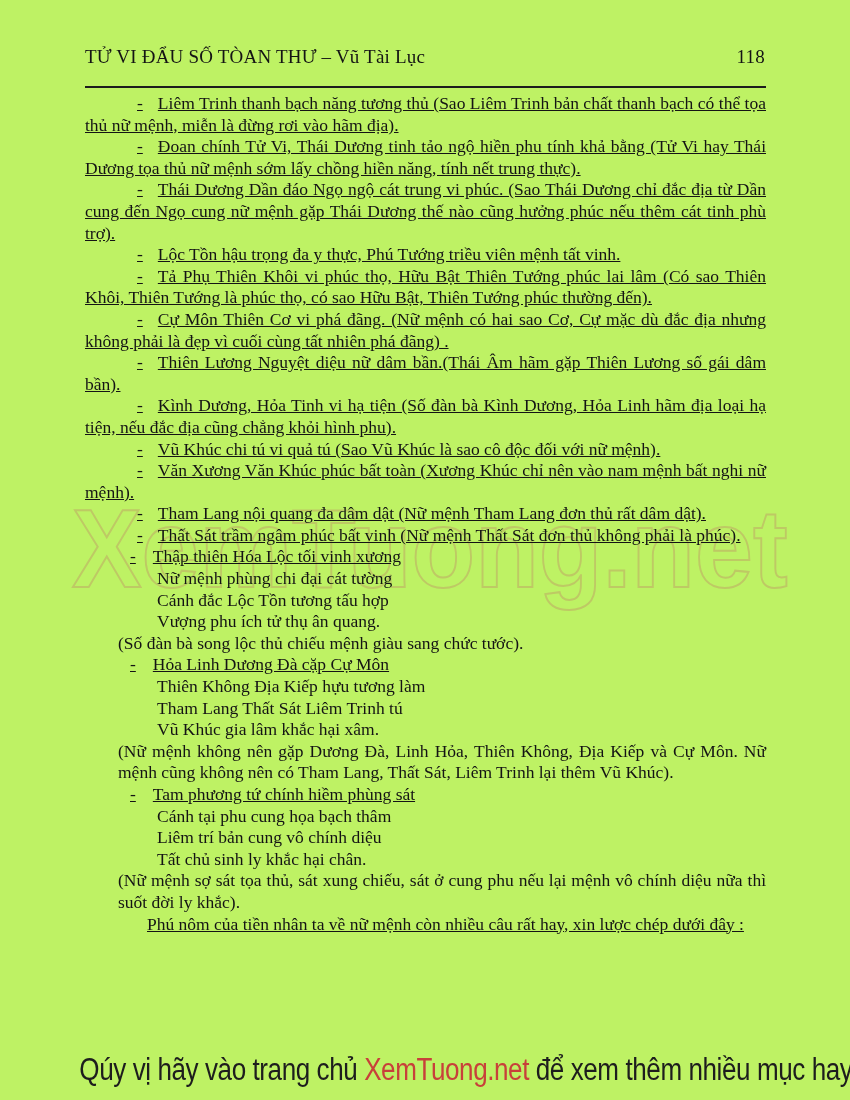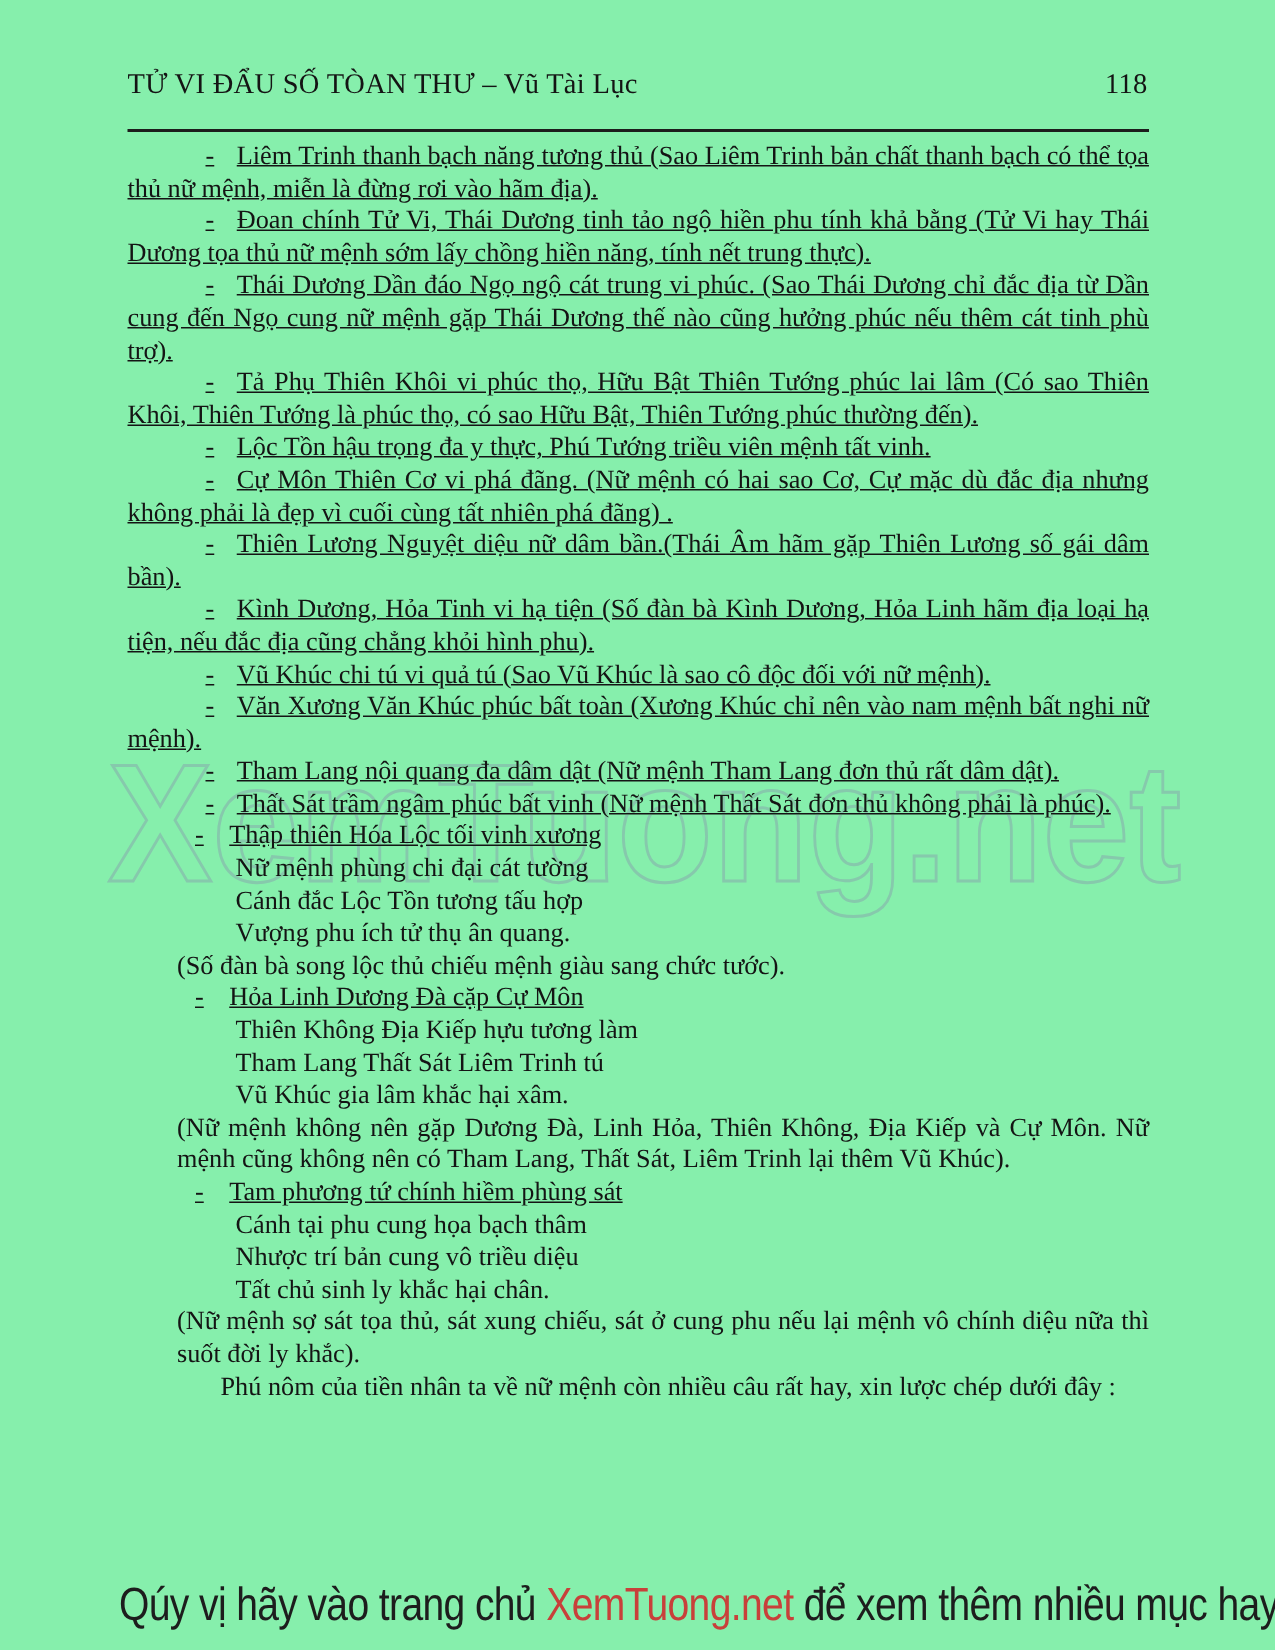--- a/index.html
+++ b/index.html
@@ -1,20 +1,20 @@
 <!DOCTYPE html>
 <html><head>
 <meta charset="utf-8">
 <style>
   html,body { margin:0; padding:0; }
   body {
     width:850px; height:1100px; background:#ffffff;
     font-family:"Liberation Serif", serif; color:#141414;
   }
-  .page { position:relative; width:850px; height:1100px; overflow:hidden; background:#86efac; }
+  .page { position:relative; width:850px; height:1100px; overflow:hidden; background:#bef264; }
 
   .header {
     position:absolute; left:85px; top:46px; width:680px;
     display:flex; justify-content:space-between; align-items:baseline;
     font-size:19px; letter-spacing:0.2px;
   }
   .header .title { font-weight:normal; }
   .rule {
     position:absolute; left:85px; top:86px; width:681px;
     border-top:2px solid #1c1c1c; height:0;
@@ -24,21 +24,21 @@
     position:absolute; left:85px; top:93px; width:681px;
     font-size:17.5px; line-height:21.6px; text-align:justify;
   }
   .body p { margin:0; }
   p.dash  { text-indent:52px;text-decoration:underline; }
   p.dashv { text-indent:45px; text-align:left;text-decoration:underline; }
   .gap  { display:inline-block; width:15px; }
   .gapv { display:inline-block; width:17px; }
   p.verse { padding-left:72px; text-align:left; }
   p.paren { padding-left:33px; }
-  p.lead  { text-indent:62px; }
+  p.lead  { text-indent:62px;text-decoration:underline; }
 
   .watermark {
     position:absolute; left:72px; top:484px;
     font-family:"Liberation Sans", sans-serif; font-weight:bold;
     font-size:112px; white-space:nowrap;
     color:transparent;
     -webkit-text-stroke:2px #c6c6c6;
     transform:scaleX(0.93); transform-origin:left top;
     mix-blend-mode:darken; opacity:0.95;
     pointer-events:none;
@@ -65,42 +65,42 @@
   <div class="header">
     <span class="title">TỬ VI ĐẨU SỐ TÒAN THƯ – Vũ Tài Lục</span>
     <span class="pagenum">118</span>
   </div>
   <div class="rule"></div>
 
   <div class="body">
     <p class="dash"><span class="bullet">-</span><span class="gap"></span><span>Liêm Trinh thanh bạch năng tương thủ (Sao Liêm Trinh bản chất thanh bạch có thể tọa thủ nữ mệnh, miễn là đừng rơi vào hãm địa).</span></p>
     <p class="dash"><span class="bullet">-</span><span class="gap"></span><span>Đoan chính Tử Vi, Thái Dương tinh tảo ngộ hiền phu tính khả bằng (Tử Vi hay Thái Dương tọa thủ nữ mệnh sớm lấy chồng hiền năng, tính nết trung thực).</span></p>
     <p class="dash"><span class="bullet">-</span><span class="gap"></span><span>Thái Dương Dần đáo Ngọ ngộ cát trung vi phúc. (Sao Thái Dương chỉ đắc địa từ Dần cung đến Ngọ cung nữ mệnh gặp Thái Dương thế nào cũng hưởng phúc nếu thêm cát tinh phù trợ).</span></p>
+    <p class="dash"><span class="bullet">-</span><span class="gap"></span><span>Lộc Tồn hậu trọng đa y thực, Phú Tướng triều viên mệnh tất vinh.</span></p>
     <p class="dash"><span class="bullet">-</span><span class="gap"></span><span>Tả Phụ Thiên Khôi vi phúc thọ, Hữu Bật Thiên Tướng phúc lai lâm (Có sao Thiên Khôi, Thiên Tướng là phúc thọ, có sao Hữu Bật, Thiên Tướng phúc thường đến).</span></p>
-    <p class="dash"><span class="bullet">-</span><span class="gap"></span><span>Lộc Tồn hậu trọng đa y thực, Phú Tướng triều viên mệnh tất vinh.</span></p>
     <p class="dash"><span class="bullet">-</span><span class="gap"></span><span>Cự Môn Thiên Cơ vi phá đãng. (Nữ mệnh có hai sao Cơ, Cự mặc dù đắc địa nhưng không phải là đẹp vì cuối cùng tất nhiên phá đãng) .</span></p>
     <p class="dash"><span class="bullet">-</span><span class="gap"></span><span>Thiên Lương Nguyệt diệu nữ dâm bần.(Thái Âm hãm gặp Thiên Lương số gái dâm bần).</span></p>
     <p class="dash"><span class="bullet">-</span><span class="gap"></span><span>Kình Dương, Hỏa Tinh vi hạ tiện (Số đàn bà Kình Dương, Hỏa Linh hãm địa loại hạ tiện, nếu đắc địa cũng chẳng khỏi hình phu).</span></p>
     <p class="dash"><span class="bullet">-</span><span class="gap"></span><span>Vũ Khúc chi tú vi quả tú (Sao Vũ Khúc là sao cô độc đối với nữ mệnh).</span></p>
     <p class="dash"><span class="bullet">-</span><span class="gap"></span><span>Văn Xương Văn Khúc phúc bất toàn (Xương Khúc chỉ nên vào nam mệnh bất nghi nữ mệnh).</span></p>
     <p class="dash"><span class="bullet">-</span><span class="gap"></span><span>Tham Lang nội quang đa dâm dật (Nữ mệnh Tham Lang đơn thủ rất dâm dật).</span></p>
     <p class="dash"><span class="bullet">-</span><span class="gap"></span><span>Thất Sát trầm ngâm phúc bất vinh (Nữ mệnh Thất Sát đơn thủ không phải là phúc).</span></p>
     <p class="dashv"><span class="bullet">-</span><span class="gapv"></span><span>Thập thiên Hóa Lộc tối vinh xương</span></p>
     <p class="verse">Nữ mệnh phùng chi đại cát tường</p>
     <p class="verse">Cánh đắc Lộc Tồn tương tấu hợp</p>
     <p class="verse">Vượng phu ích tử thụ ân quang.</p>
     <p class="paren">(Số đàn bà song lộc thủ chiếu mệnh giàu sang chức tước).</p>
     <p class="dashv"><span class="bullet">-</span><span class="gapv"></span><span>Hỏa Linh Dương Đà cặp Cự Môn</span></p>
     <p class="verse">Thiên Không Địa Kiếp hựu tương làm</p>
     <p class="verse">Tham Lang Thất Sát Liêm Trinh tú</p>
     <p class="verse">Vũ Khúc gia lâm khắc hại xâm.</p>
     <p class="paren">(Nữ mệnh không nên gặp Dương Đà, Linh Hỏa, Thiên Không, Địa Kiếp và Cự Môn. Nữ mệnh cũng không nên có Tham Lang, Thất Sát, Liêm Trinh lại thêm Vũ Khúc).</p>
     <p class="dashv"><span class="bullet">-</span><span class="gapv"></span><span>Tam phương tứ chính hiềm phùng sát</span></p>
     <p class="verse">Cánh tại phu cung họa bạch thâm</p>
-    <p class="verse">Nhược trí bản cung vô triều diệu</p>
+    <p class="verse">Liêm trí bản cung vô chính diệu</p>
     <p class="verse">Tất chủ sinh ly khắc hại chân.</p>
     <p class="paren">(Nữ mệnh sợ sát tọa thủ, sát xung chiếu, sát ở cung phu nếu lại mệnh vô chính diệu nữa thì suốt đời ly khắc).</p>
     <p class="lead">Phú nôm của tiền nhân ta về nữ mệnh còn nhiều câu rất hay, xin lược chép dưới đây :</p>
   </div>
 
   <div class="watermark" style="-webkit-text-stroke: 2px rgb(198, 198, 198);">XemTuong.net</div>
 
   <div class="footer">
     <span class="inner"><span>Qúy vị hãy vào trang chủ </span><span class="site" style="color: rgb(200, 64, 58);">XemTuong.net</span><span> để xem thêm nhiều mục hay khác</span></span>
   </div>

